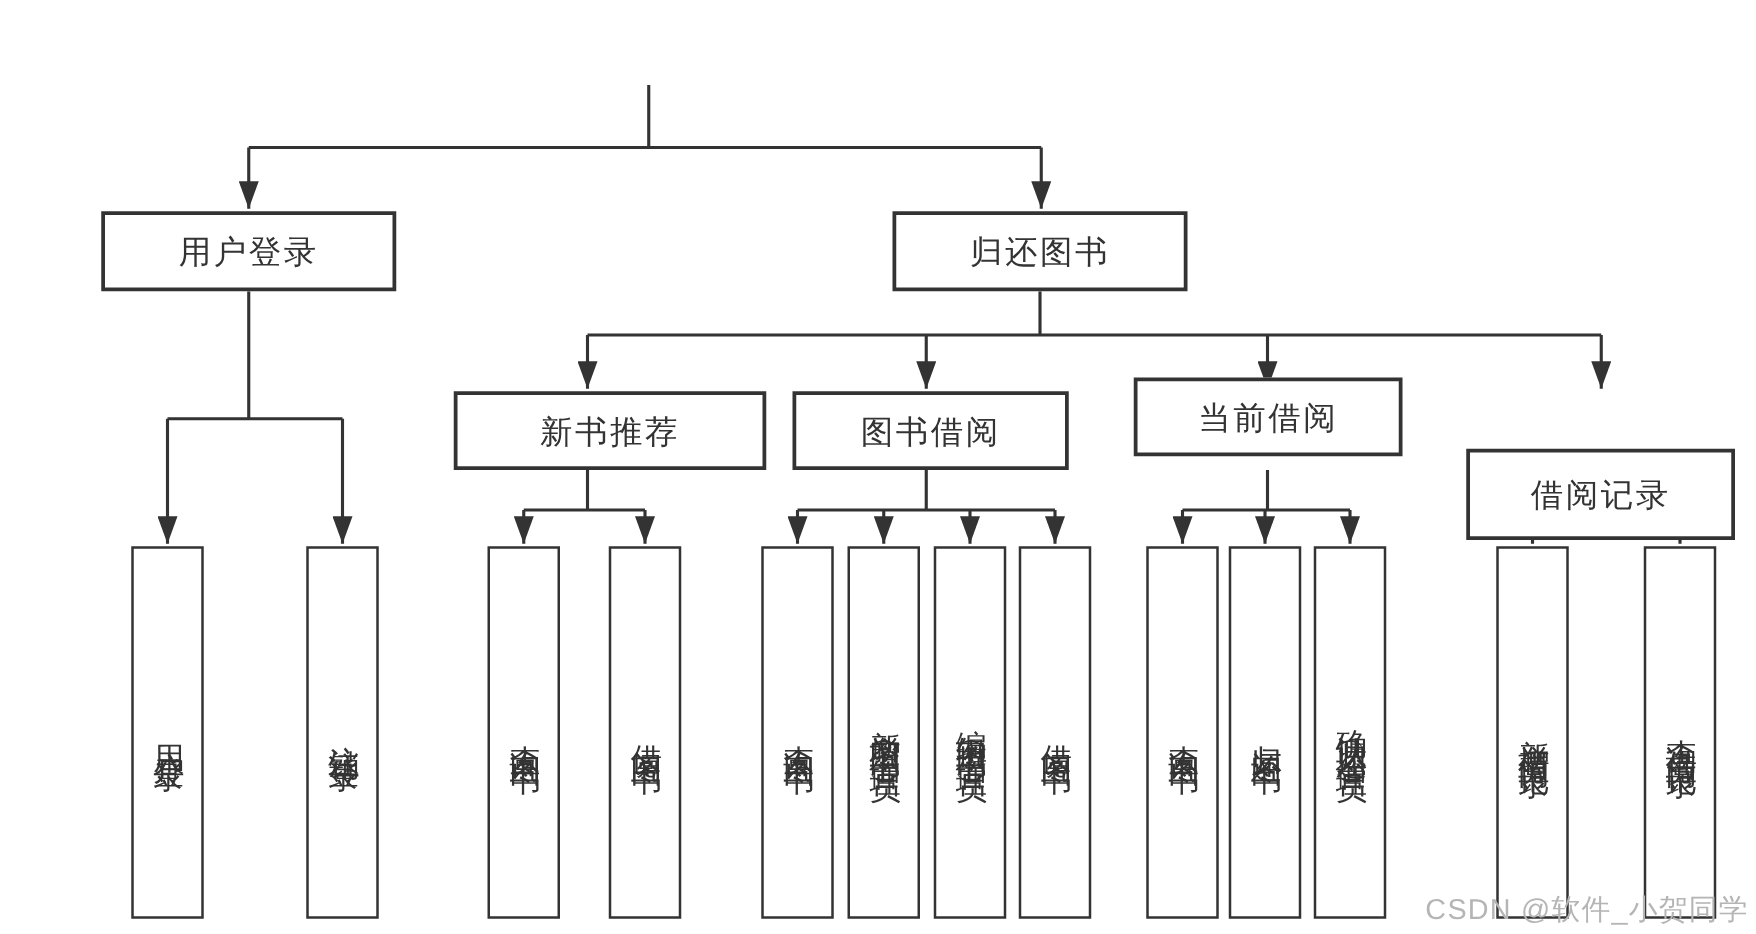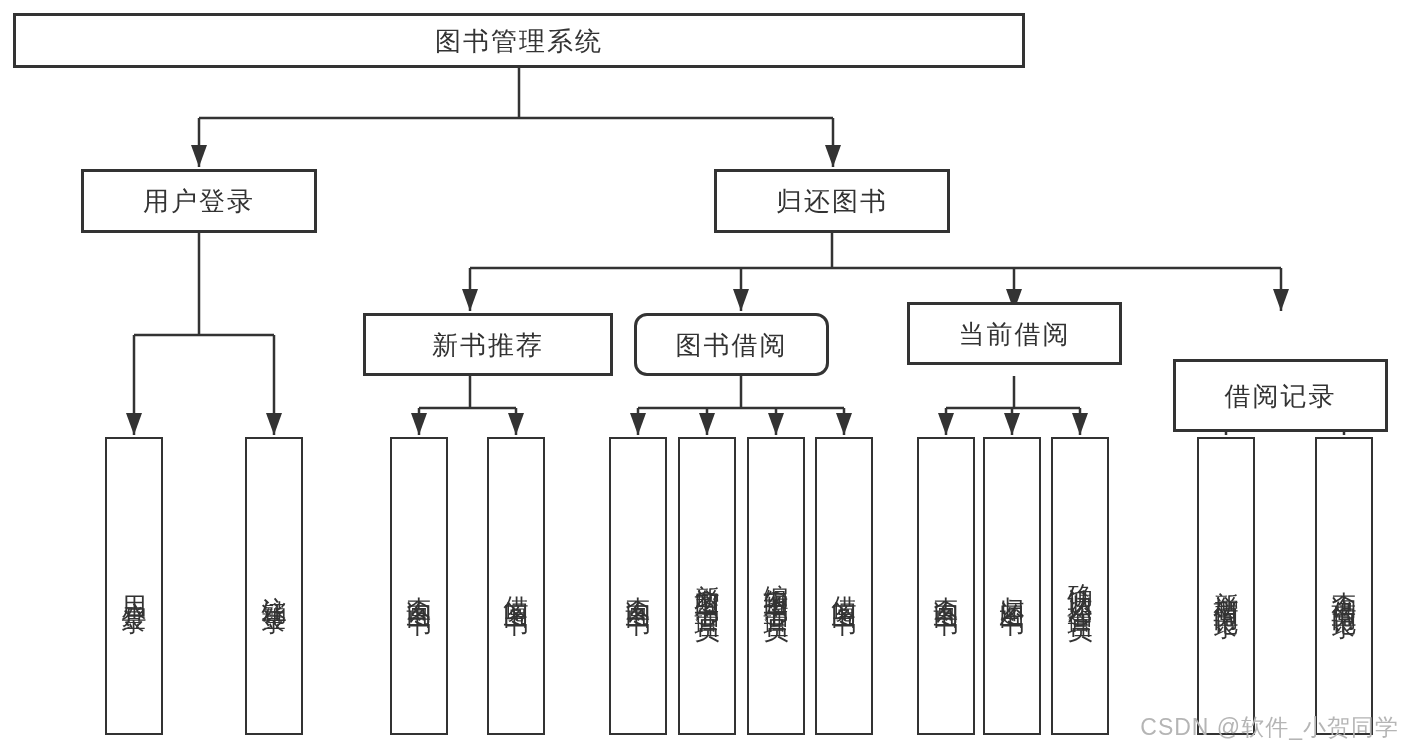--- a/index.html
+++ b/index.html
@@ -95,35 +95,32 @@
       <line x1="946" y1="408" x2="946" y2="435" marker-end="url(#arrow)"></line>
       <line x1="1012" y1="408" x2="1012" y2="435" marker-end="url(#arrow)"></line>
       <line x1="1080" y1="408" x2="1080" y2="435" marker-end="url(#arrow)"></line>
 
       <path d="M1281,376 V408 M1226,408 H1344"></path>
       <line x1="1226" y1="408" x2="1226" y2="435" marker-end="url(#arrow)"></line>
       <line x1="1344" y1="408" x2="1344" y2="435" marker-end="url(#arrow)"></line>
     </g>
   </svg>
 
-  <div class="box" style="left:13px; top:13px; width:1012px; height:55px;">
-    <span>图书管理系统</span>
-  </div>
 
   <div class="box" style="left:81px; top:169px; width:236px; height:64px;">
     <span>用户登录</span>
   </div>
   <div class="box" style="left:714px; top:169px; width:236px; height:64px;">
     <span>归还图书</span>
   </div>
 
   <div class="box" style="left:363px; top:313px; width:250px; height:63px;">
     <span>新书推荐</span>
   </div>
-  <div class="box" style="left:634px; top:313px; width:195px; height:63px;border-radius:13px;">
+  <div class="box" style="left:634px; top:313px; width:221px; height:63px;">
     <span>图书借阅</span>
   </div>
   <div class="box" style="left:907px; top:302px; width:215px; height:63px;">
     <span>当前借阅</span>
   </div>
   <div class="box" style="left:1173px; top:313px; width:215px; height:73px;margin-top:46px;">
     <span>借阅记录</span>
   </div>
 
   <div class="box leaf" style="left:105px;">

